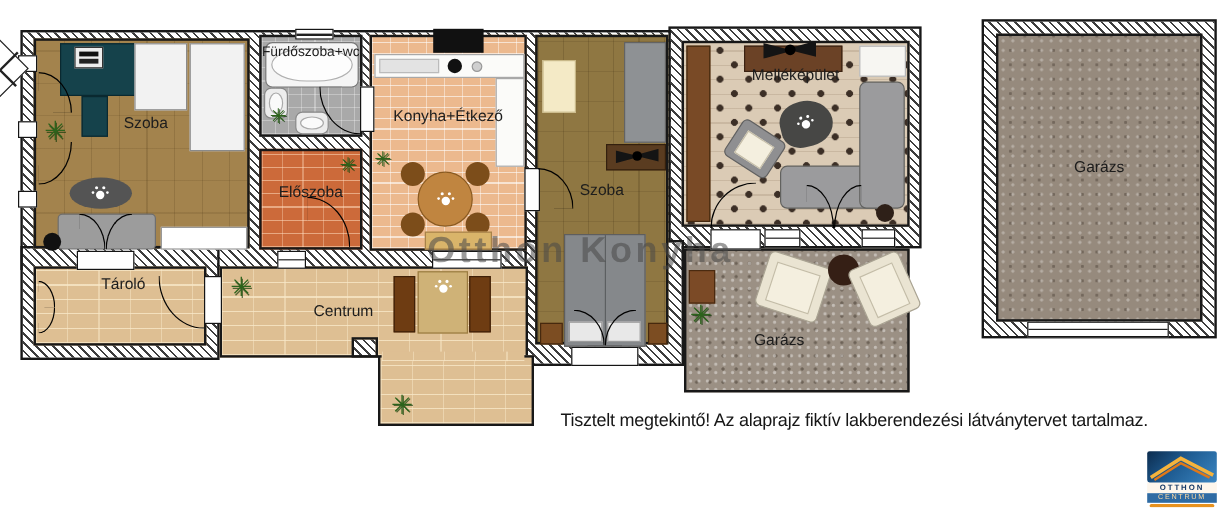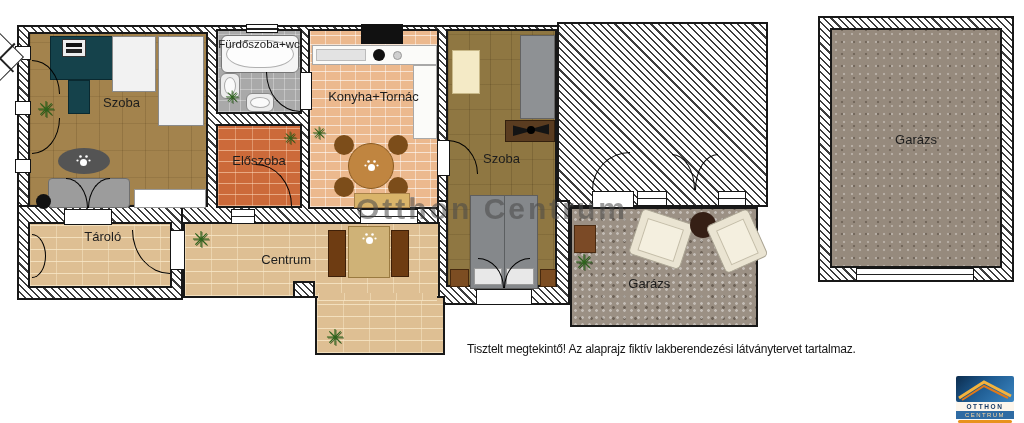--- a/index.html
+++ b/index.html
@@ -74,21 +74,21 @@
   .basin{background:#ececec;border:1px solid #888;border-radius:6px;}
   .basin::after{content:"";position:absolute;inset:3px;border:1px solid #aaa;border-radius:50%;background:#fafafa;}
   .seat-ch{border:1.5px solid #aaa493;background:#eae4d2;border-radius:5px;}
   .seat-ch::after{content:"";position:absolute;inset:7px 7px 5px 7px;background:#f4efdf;border:1px solid #c4bda8;}
   .compass{position:absolute;left:-17px;top:40px;width:32px;height:32px;background:#fff;
            border:1.6px solid #222;transform:rotate(45deg);z-index:4;}
   .compass::after{content:"";position:absolute;left:50%;top:-4px;bottom:-4px;width:1.5px;background:#222;}
   .compass::before{content:"";position:absolute;top:50%;left:-4px;right:-4px;height:1.5px;background:#222;}
   .watermark{position:absolute;left:356px;top:192px;font-size:30px;font-weight:bold;
              color:rgba(72,72,72,.55);letter-spacing:3px;z-index:50;}
-  .disclaimer{position:absolute;left:467px;top:342px;font-size:12px;color:#161616;letter-spacing:-.2px;}
+  .disclaimer{position:absolute;left:467px;top:342px;font-size:15px;color:#161616;letter-spacing:-.2px;}
   
   .logo{position:absolute;left:956px;top:376px;width:58px;height:46px;z-index:20;}
   .logo .sky{position:relative;width:58px;height:26px;border-radius:2px;
              background:linear-gradient(135deg,#0c2c4e 0%,#1f5c92 45%,#3b86c2 100%);overflow:hidden;}
   .logo .band1{width:58px;height:9px;background:#fdf6ec;color:#173a66;font-size:6.5px;font-weight:bold;
                letter-spacing:1.6px;text-align:center;line-height:9px;}
   .logo .band2{width:58px;height:8px;background:#2f6ba3;color:#ffd9a0;font-size:6px;
                letter-spacing:1.4px;text-align:center;line-height:8px;}
   .logo .bar{width:54px;height:3px;margin:1px auto 0;background:#e8921e;border-radius:2px;}
 </style>
@@ -165,39 +165,54 @@
     <div class="furn" style="left:103px;top:34px;width:24px;height:74px;background:#fbfbf9;border:1px solid #a8a8a8;"></div>
     <span class="plant sm" style="left:9px;top:102px;">✳</span>
     <div class="furn" style="left:24px;top:104px;width:20px;height:20px;background:#7c4d1a;border-radius:50%;"></div>
     <div class="furn" style="left:78px;top:104px;width:20px;height:20px;background:#7c4d1a;border-radius:50%;"></div>
     <div class="furn" style="left:24px;top:146px;width:20px;height:20px;background:#7c4d1a;border-radius:50%;"></div>
     <div class="furn" style="left:78px;top:146px;width:20px;height:20px;background:#7c4d1a;border-radius:50%;"></div>
     <div class="furn" style="left:38px;top:112px;width:46px;height:46px;background:#c08540;border:1.5px solid #8a5a20;border-radius:50%;">
       <span class="ocmark" style="left:19px;top:20px;"></span>
     </div>
     <div class="furn" style="left:44px;top:162px;width:56px;height:15px;background:#d9b46a;border:1px solid #a8824a;"></div>
-    <span class="rlabel" style="left:50%;top:37%;">Konyha+Tornác</span>
+    <span class="rlabel" style="left:50%;top:37%;">Konyha+Étkező</span>
   </div>
 
   <div class="room f-wood2" style="left:446px;top:29px;width:111px;height:258px;">
     <div class="furn" style="left:4px;top:19px;width:28px;height:44px;background:#f4eac6;border:1px solid #c8b888;"></div>
     <div class="furn seams-v" style="left:72px;top:4px;width:35px;height:84px;background:#8e9194;border:1.5px solid #636363;"></div>
     <div class="furn" style="left:57px;top:89px;width:50px;height:22px;background:#5a3c20;border:1px solid #33200e;"></div>
     <div class="fan" style="left:65px;top:93px;width:36px;height:12px;"></div>
     <div class="fandot" style="left:79px;top:95px;width:8px;height:8px;"></div>
     <div class="furn" style="left:22px;top:164px;width:68px;height:94px;background:#85888b;border:1.5px solid #5e5e5e;">
       <div class="furn" style="left:50%;top:0;width:1px;height:100%;background:rgba(0,0,0,.3);"></div>
       <div class="furn" style="left:3px;top:72px;width:28px;height:17px;background:#e8e8e8;border:1px solid #9a9a9a;"></div>
       <div class="furn" style="left:35px;top:72px;width:28px;height:17px;background:#e8e8e8;border:1px solid #9a9a9a;"></div>
     </div>
     <div class="furn" style="left:2px;top:238px;width:19px;height:18px;background:#7c4d22;border:1px solid #46290e;"></div>
     <div class="furn" style="left:92px;top:238px;width:16px;height:18px;background:#7c4d22;border:1px solid #46290e;"></div>
     <span class="rlabel" style="left:50%;top:50%;">Szoba</span>
   </div>
 
+  <div class="room f-diamond" style="left:568px;top:34px;width:190px;height:155px;">
+    <div class="furn" style="left:2px;top:2px;width:20px;height:147px;background:#794a26;border:1px solid #44280e;"></div>
+    <div class="furn" style="left:50px;top:2px;width:82px;height:22px;background:#6b4226;border:1px solid #3a2212;"></div>
+    <div class="fan" style="left:66px;top:-2px;width:44px;height:15px;"></div>
+    <div class="fandot" style="left:84px;top:1px;width:9px;height:9px;"></div>
+    <div class="furn" style="left:146px;top:2px;width:39px;height:26px;background:#f7f6f2;border:1px solid #b5b5b5;"></div>
+    <div class="furn seat-ch" style="left:38px;top:70px;width:42px;height:36px;transform:rotate(33deg);background:#8f8f91;border-color:#606060;"></div>
+    <div class="furn" style="left:80px;top:48px;width:44px;height:38px;background:#474745;border-radius:45% 55% 50% 40%;transform:rotate(-14deg);">
+      <span class="ocmark" style="left:18px;top:16px;"></span>
+    </div>
+    <div class="furn seams-v" style="left:80px;top:102px;width:92px;height:36px;background:#9b9b9d;border:1.5px solid #62625f;border-radius:6px;"></div>
+    <div class="furn seams-v" style="left:146px;top:32px;width:38px;height:106px;background:#9b9b9d;border:1.5px solid #62625f;border-radius:6px;"></div>
+    <div class="furn" style="left:160px;top:134px;width:15px;height:15px;background:#2e2018;border-radius:50%;"></div>
+    <span class="rlabel" style="left:50%;top:17%;">Melléképület</span>
+  </div>
 
   <div class="room f-brick" style="left:28px;top:222px;width:144px;height:66px;">
     <span class="rlabel" style="left:52%;top:20%;text-align:right;">Tároló</span>
   </div>
 
   <div class="room f-garage" style="left:830px;top:28px;width:172px;height:240px;">
     <span class="rlabel" style="left:50%;top:46%;">Garázs</span>
   </div>
 
   <div class="win h" style="left:246px;top:24px;width:32px;height:9px;"></div>
@@ -228,21 +243,21 @@
   <div class="arc arc-tl" style="left:504px;top:258px;width:26px;height:30px;"></div>
   <div class="arc arc-tl" style="left:592px;top:152px;width:38px;height:38px;"></div>
   <div class="arc arc-tr" style="left:672px;top:154px;width:23px;height:36px;"></div>
   <div class="arc arc-tl" style="left:695px;top:154px;width:23px;height:36px;"></div>
   <div class="arc arc-bl" style="left:132px;top:230px;width:38px;height:44px;"></div>
   <div class="arc arc-tr" style="left:32px;top:234px;width:14px;height:22px;"></div>
   <div class="arc arc-br" style="left:32px;top:256px;width:14px;height:22px;"></div>
 
   <div class="compass"></div>
 
-  <div class="watermark">Otthon Centrum</div>
+  <div class="watermark">Otthon Konyha</div>
   <div class="disclaimer">Tisztelt megtekintő! Az alaprajz fiktív lakberendezési látványtervet tartalmaz.</div>
 
   <div class="logo">
     <div class="sky">
       <svg width="58" height="26" viewBox="0 0 58 26">
         <polyline points="3,22 28,6 55,20" fill="none" stroke="#f5b33c" stroke-width="3"></polyline>
         <polyline points="6,24 28,10 52,22" fill="none" stroke="#e07818" stroke-width="2"></polyline>
       </svg>
     </div>
     <div class="band1">OTTHON</div>

